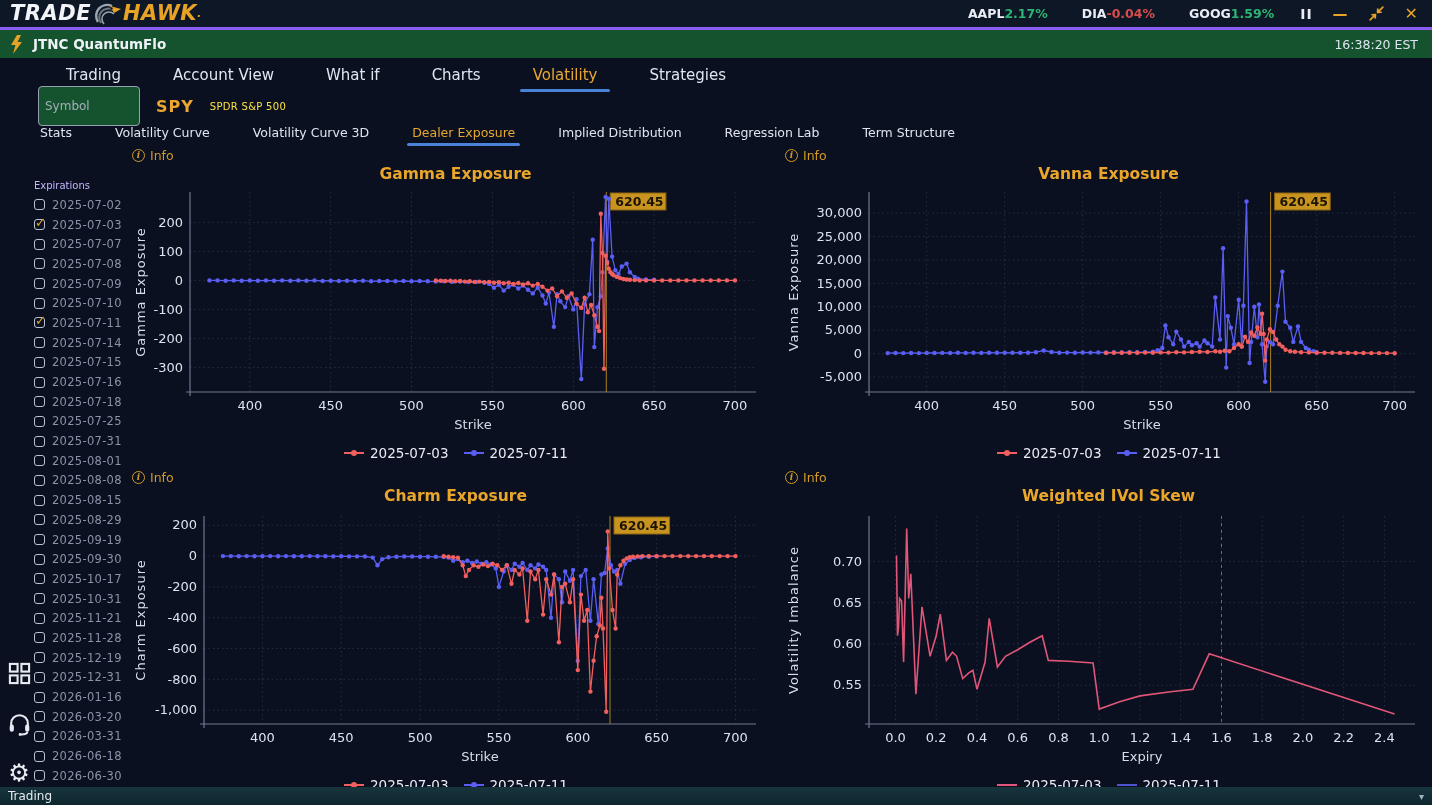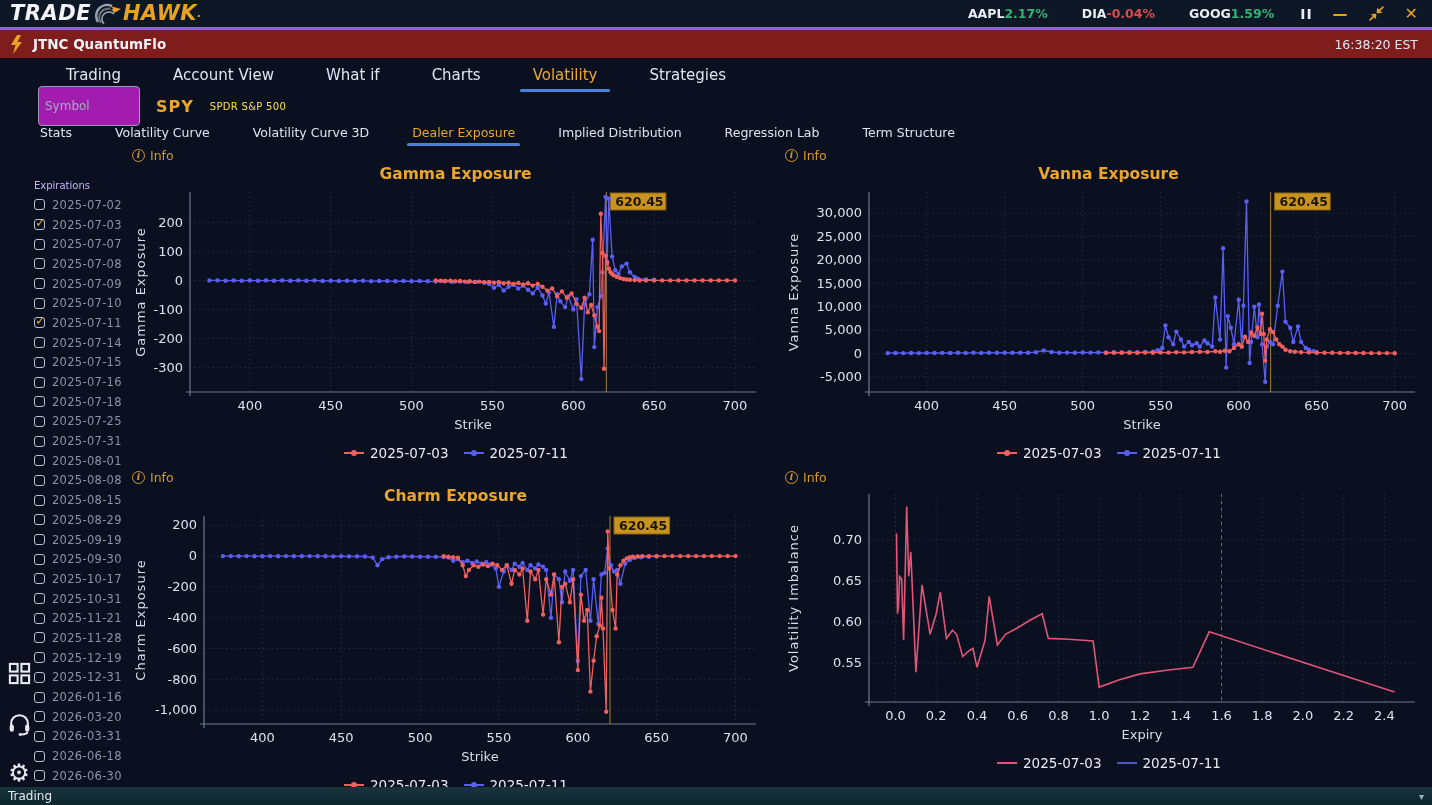--- a/index.html
+++ b/index.html
@@ -16,34 +16,34 @@
   .ticker{display:flex;font-weight:bold}
   .ticker .sym{color:#e9edf5}
   .up{color:#2bb673}.down{color:#d84c4c}
   .winctl{display:flex;align-items:center;gap:20px;margin-left:26px}
   .pause{color:#e9edf5;font-weight:bold;font-size:14px;letter-spacing:1px}
   .wbtn{color:#e8a225;font-weight:bold;cursor:default;display:flex;align-items:center}
   .minimize{font-size:15px}
   .close{font-size:16px}
 
   
-  .appbar{height:28px;background:#7f1d1d;display:flex;align-items:center;justify-content:space-between;padding:0 14px 0 10px}
+  .appbar{height:28px;background:#14532d;display:flex;align-items:center;justify-content:space-between;padding:0 14px 0 10px}
   .appbar-left{display:flex;align-items:center;gap:10px}
   .appname{font-weight:bold;font-size:13.5px;color:#eef1f7}
   .clock{font-size:12.5px;color:#dfe5f0}
 
   
   .navrow{height:34px;display:flex;align-items:center;gap:52px;padding-left:66px;font-size:15px}
   .navtab{color:#e0e6f0;position:relative;cursor:default;white-space:nowrap}
   .navtab.active{color:#e8a72e}
   .navtab.active::after{content:"";position:absolute;left:-13px;right:-13px;bottom:-8px;height:3.5px;background:#4a82d8;border-radius:2px}
 
   
   .symrow{height:28px;display:flex;align-items:center;gap:16px;padding-left:38px}
-  .syminput{width:102px;height:20px;background:#a21caf;border:1px solid #97a0b2;border-radius:4px;color:#cfd6e4;font-size:12px;padding:19px 6px;font-family:inherit;outline:none}
+  .syminput{width:102px;height:20px;background:#14532d;border:1px solid #97a0b2;border-radius:4px;color:#cfd6e4;font-size:12px;padding:19px 6px;font-family:inherit;outline:none}
   .syminput::placeholder{color:#a6aebf}
   .symticker{font-size:16px;font-weight:900;color:#eaa62f;letter-spacing:1px}
   .symname{font-size:10px;color:#fde047;letter-spacing:.3px}
 
   
   .subtabrow{height:24px;display:flex;align-items:center;gap:43px;padding-left:40px;font-size:12.5px}
   .subtab{color:#dfe5f0;position:relative;white-space:nowrap}
   .subtab.active{color:#e8a72e}
   .subtab.active::after{content:"";position:absolute;left:-5px;right:-5px;bottom:-6px;height:3px;background:#4a82d8;border-radius:2px}
 
@@ -885,20 +885,21 @@
               </svg></span>
             <span>2025-07-11</span>
           </span>
         </div>
       </div>
       <div class="quad">
         <div class="info-row">
           <span class="info-icon">i</span>
           <span>Info</span>
         </div>
+        <div class="q-title">Weighted IVol Skew</div>
         <div><svg width="648" height="262" viewBox="0 0 648 262">
             <line x1="110.5" y1="8" x2="110.5" y2="216" stroke="#3b4662" stroke-dasharray="1.5 3" opacity="0.55"></line>
             <line x1="151.2" y1="8" x2="151.2" y2="216" stroke="#3b4662" stroke-dasharray="1.5 3" opacity="0.55"></line>
             <line x1="192.0" y1="8" x2="192.0" y2="216" stroke="#3b4662" stroke-dasharray="1.5 3" opacity="0.55"></line>
             <line x1="232.7" y1="8" x2="232.7" y2="216" stroke="#3b4662" stroke-dasharray="1.5 3" opacity="0.55"></line>
             <line x1="273.5" y1="8" x2="273.5" y2="216" stroke="#3b4662" stroke-dasharray="1.5 3" opacity="0.55"></line>
             <line x1="314.2" y1="8" x2="314.2" y2="216" stroke="#3b4662" stroke-dasharray="1.5 3" opacity="0.55"></line>
             <line x1="355.0" y1="8" x2="355.0" y2="216" stroke="#3b4662" stroke-dasharray="1.5 3" opacity="0.55"></line>
             <line x1="395.7" y1="8" x2="395.7" y2="216" stroke="#3b4662" stroke-dasharray="1.5 3" opacity="0.55"></line>
             <line x1="436.5" y1="8" x2="436.5" y2="216" stroke="#3b4662" stroke-dasharray="1.5 3" opacity="0.55"></line>

